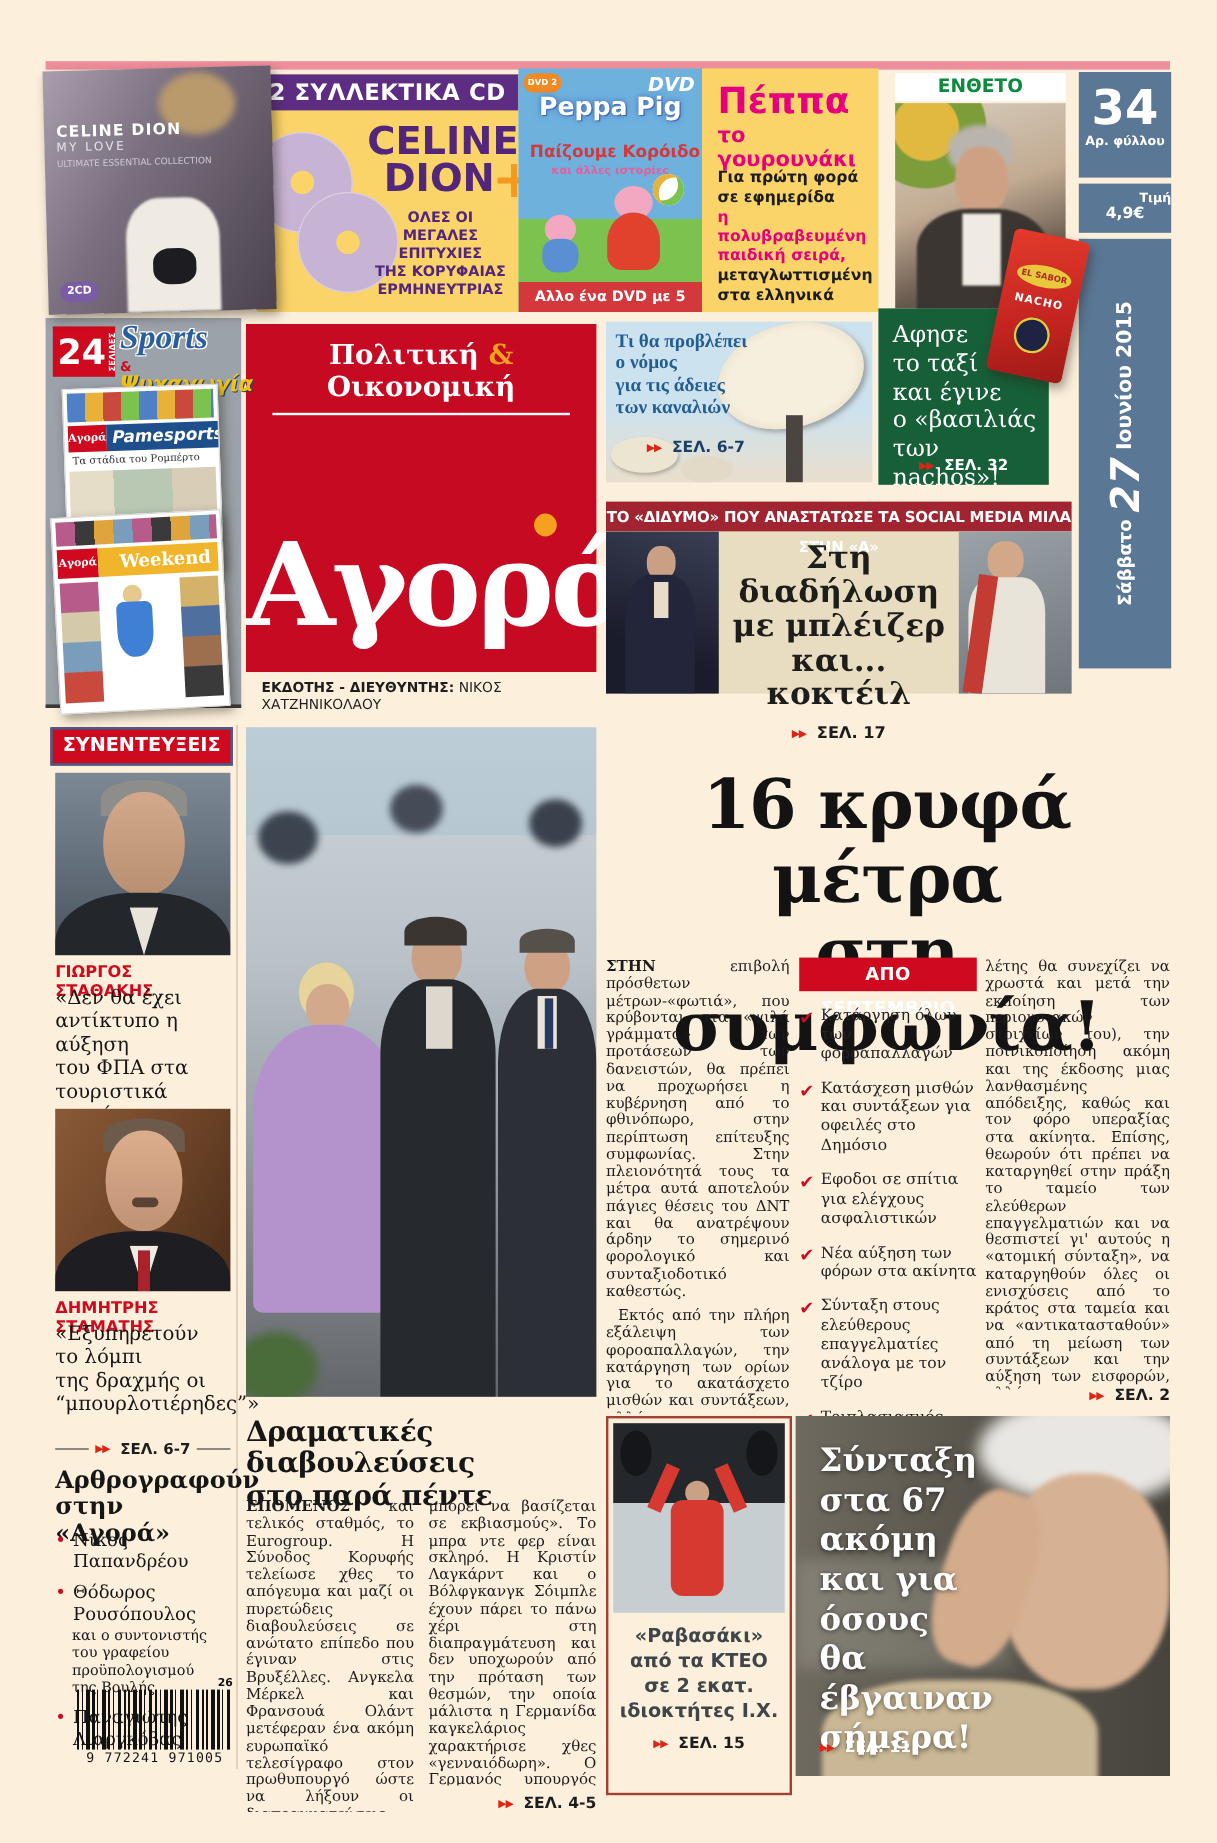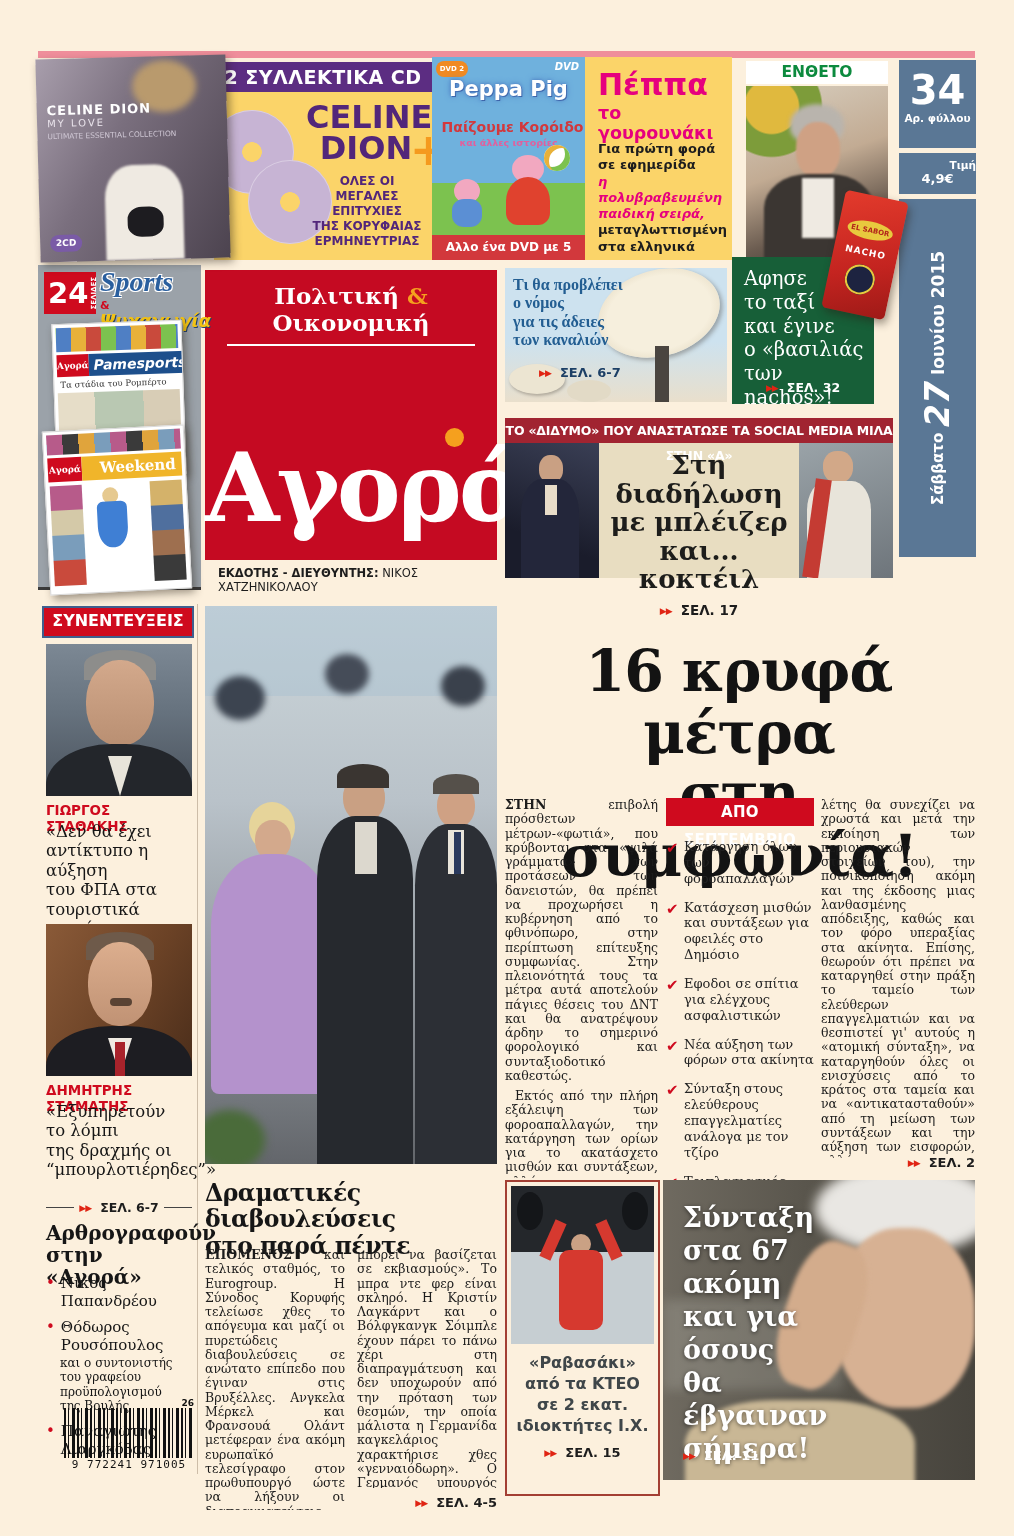--- a/index.html
+++ b/index.html
@@ -59,42 +59,42 @@
     <div class="ab b" style="left:196px;top:62px;font-size:44px;color:#f59a1e;">+</div>
     <div class="ab b pre ctr" style="left:94px;top:112px;width:118px;font-size:12px;line-height:1.25;color:#52267a;">ΟΛΕΣ ΟΙ ΜΕΓΑΛΕΣ
 ΕΠΙΤΥΧΙΕΣ
 ΤΗΣ ΚΟΡΥΦΑΙΑΣ
 ΕΡΜΗΝΕΥΤΡΙΑΣ</div>
   </div>
 
   <div class="ab" style="left:432px;top:57px;width:153px;height:203px;overflow:hidden;
        background:linear-gradient(180deg,#6fb1dd 0 62%,#7cc24f 62% 100%);">
     <div class="ab white b ctr" style="left:4px;top:4px;width:32px;height:16px;line-height:16px;border-radius:8px;background:#f08a22;font-size:7px;">DVD 2</div>
-    <div class="ab white b" style="right:6px;top:4px;font-size:10px;font-style:italic;text-align:right;">DVD</div>
+    <div class="ab white b" style="right:6px;top:4px;font-size:16px;font-style:italic;text-align:right;">DVD</div>
     <div class="ab white b ctr" style="left:0;top:20px;width:100%;font-size:21px;
          text-shadow:0 0 3px #4f7fc4,0 0 6px #4f7fc4,1px 1px 0 #35579a;">Peppa Pig</div>
     <div class="ab b ctr" style="left:4px;top:62px;width:100%;font-size:14px;color:#d2383c;">Παίζουμε Κορόιδο</div>
     <div class="ab b ctr" style="left:0;top:80px;width:100%;font-size:9.5px;color:#e0619d;">και άλλες ιστορίες</div>
 
     <div class="ab" style="left:22px;top:122px;width:26px;height:24px;border-radius:50%;background:#f2a8c0;"></div>
     <div class="ab" style="left:20px;top:142px;width:30px;height:28px;border-radius:40%;background:#5b8fd4;"></div>
     <div class="ab" style="left:80px;top:98px;width:32px;height:28px;border-radius:50%;background:#f2a8c0;"></div>
     <div class="ab" style="left:74px;top:120px;width:44px;height:48px;border-radius:50% 50% 12px 12px;background:#e0422e;"></div>
     <div class="ab" style="left:112px;top:88px;width:26px;height:26px;border-radius:50%;background:#fff;
          box-shadow:inset 5px 3px 0 #e8b13a, inset -5px -4px 0 #7cc24f;"></div>
     <div class="ab white b ctr" style="left:0;bottom:0;width:100%;height:25px;line-height:25px;background:#d2383c;font-size:12px;">Αλλο ένα DVD με 5 επεισόδια</div>
   </div>
 
   <div class="ab" style="left:585px;top:57px;width:147px;height:203px;background:#fbd469;padding:0;">
     <div class="ab b" style="left:13px;top:10px;font-size:30px;color:#e6007e;">Πέππα</div>
     <div class="ab b" style="left:13px;top:46px;font-size:17.5px;color:#e6007e;">το γουρουνάκι</div>
     <div class="ab" style="left:13px;top:84px;font-size:13px;line-height:1.25;font-weight:bold;color:#1d1d1d;">
       <div class="pre">Για πρώτη φορά
 σε εφημερίδα</div>
-      <div class="pre" style="color:#e6007e;font-style:italic;">η πολυβραβευμένη
+      <div class="pre" style="color:#e6007e;">η πολυβραβευμένη
 παιδική σειρά,</div>
       <div class="pre">μεταγλωττισμένη
 στα ελληνικά</div>
     </div>
   </div>
 
   <div class="ab ctr b" style="left:746px;top:61px;width:142px;height:23px;line-height:23px;background:#fff;color:#0c8a3e;font-size:15.5px;">ΕΝΘΕΤΟ BUSINESS</div>
   <div class="ab" style="left:746px;top:86px;width:142px;height:171px;overflow:hidden;
        background:radial-gradient(circle at 18% 12%,#e0b93e 0 14%,#7d9c3a 15% 26%,rgba(0,0,0,0) 27%),
                   linear-gradient(160deg,#d8cfc0 0%,#c2ab93 45%,#6b5c50 75%,#3a332f 100%);">

